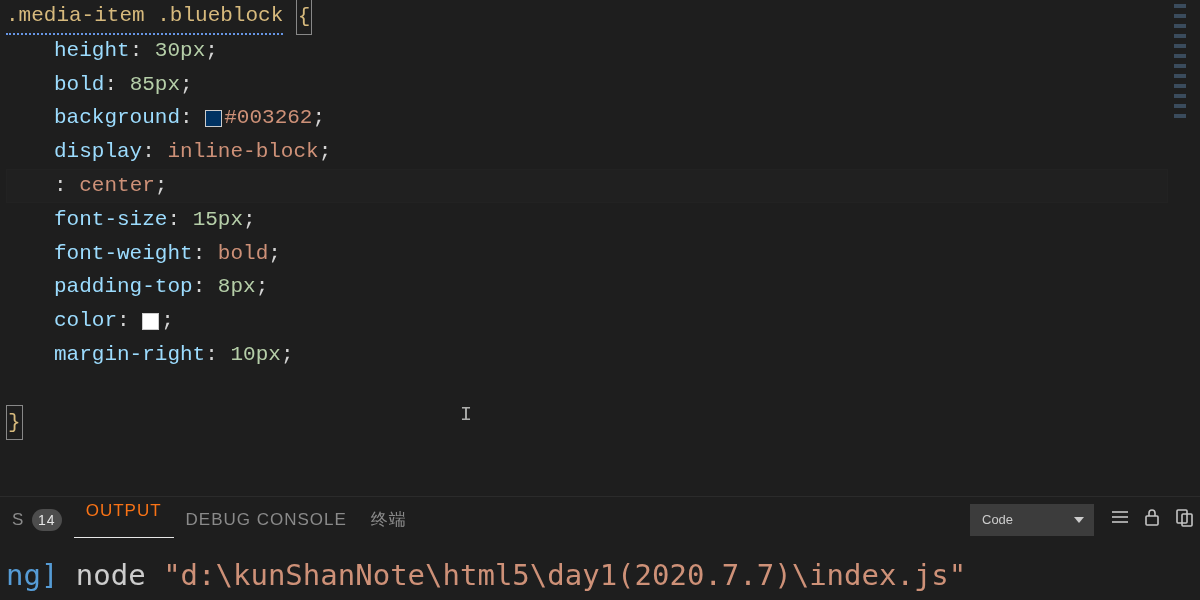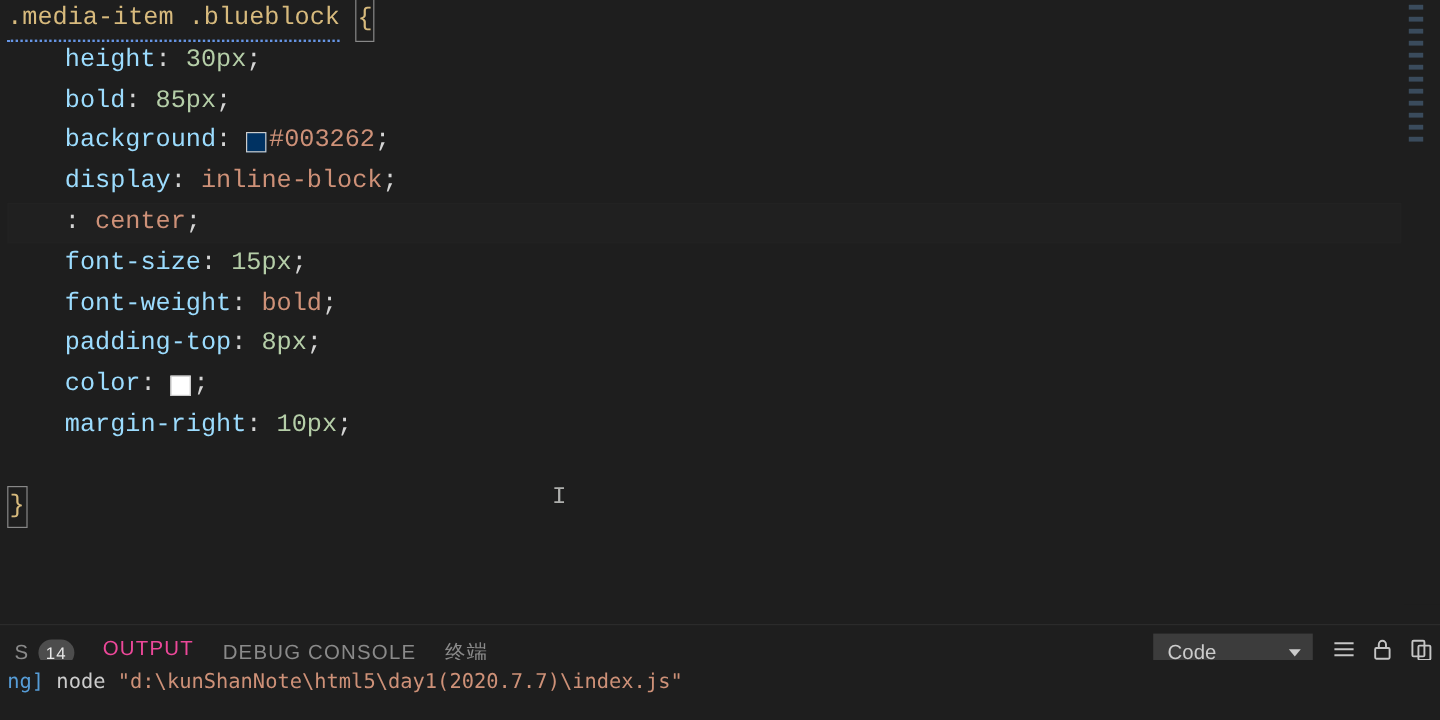--- a/index.html
+++ b/index.html
@@ -48,57 +48,57 @@
     position: absolute;
     top: 0; right: 0; width: 30px; bottom: 96px;
     background: #1e1e1e;
     padding-top: 4px;
   }
   .minimap .mm-line { height: 6px; margin-bottom: 4px; display:flex; gap:2px; padding-left:4px;}
   .minimap .mm-block { height: 4px; background:#3a4b5c; }
   
   .panel-tabs {
     position: absolute;
-    left: 0; right: 0; top: 520px; height: 46px;
+    left: 0; right: 0; top: 496px; height: 46px;
     background: #1e1e1e;
     border-top: 1px solid #2b2b2b;
     display: flex;
     align-items: center;
     font-family: -apple-system, "Segoe UI", sans-serif;
     font-size: 17px;
     color: #8a8a8a;
   }
   .panel-tabs .pt-item { padding: 0 12px; letter-spacing: 1px; cursor: pointer; }
-  .panel-tabs .pt-item.active { color: #ec4899; border-bottom: 1px solid #e7e7e7; padding-bottom:4px;}
+  .panel-tabs .pt-item.active { color: #f97316; border-bottom: 1px solid #e7e7e7; padding-bottom:16px;}
   .panel-tabs .badge {
     display:inline-block; min-width:26px; height:22px; border-radius:11px;
     background:#4d4d4d; color:#e7e7e7; font-size:14px; text-align:center;
     line-height:22px; padding:0 6px; margin-left:2px;
   }
   .panel-tabs .spacer { flex: 1; }
   .panel-tabs select.dd {
     background:#3c3c3c; color:#ccc; border:none; height:32px;
-    font-size:17px; padding:0 80px 0 12px; font-family:inherit;
+    font-size:13px; padding:0 80px 0 12px; font-family:inherit;
     -webkit-appearance:none; appearance:none;
   }
   .dd-wrap { position:relative; margin-right: 10px;}
   .dd-wrap::after {
     content:""; position:absolute; right:10px; top:13px;
     border-left:5px solid transparent; border-right:5px solid transparent;
     border-top:6px solid #ccc;
   }
   .panel-tabs .ticon { width:32px; text-align:center; color:#c5c5c5; font-size:19px; cursor:pointer;}
 
   .terminal-out {
     position: absolute;
     left: 0; right: 0; top: 550px; bottom: 0;
     background: #1e1e1e;
     padding: 8px 6px;
     font-family: Consolas, monospace;
-    font-size: 17px;
+    font-size: 29px;
     color: #ce9178;
     white-space: pre;
   }
   .terminal-out .tag { color:#569cd6; }
   .terminal-out .plain { color:#cccccc; }
 </style>
 </head>
 <body>
 
 <div class="editor">

